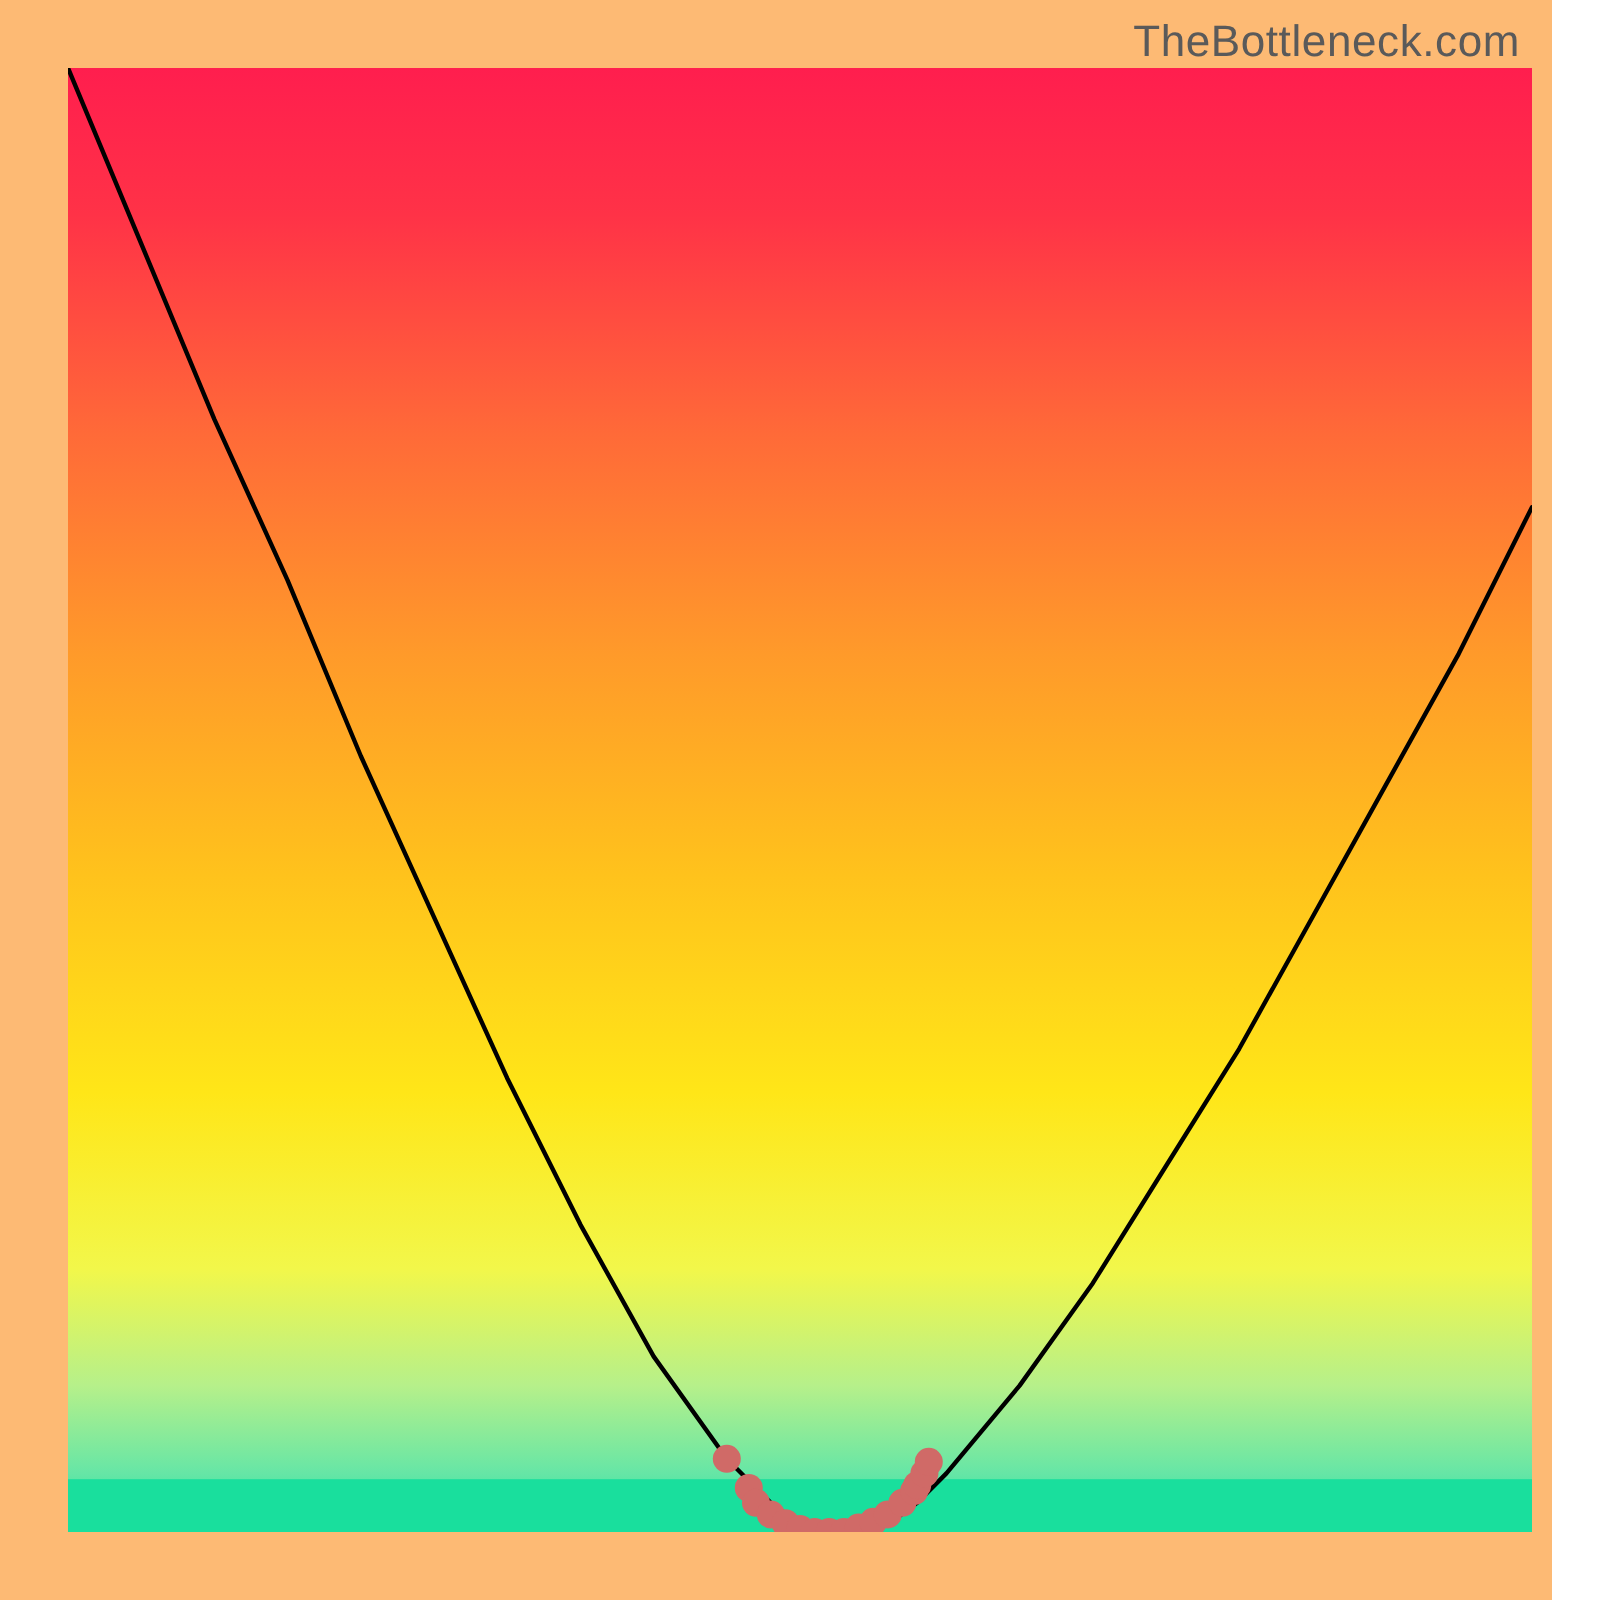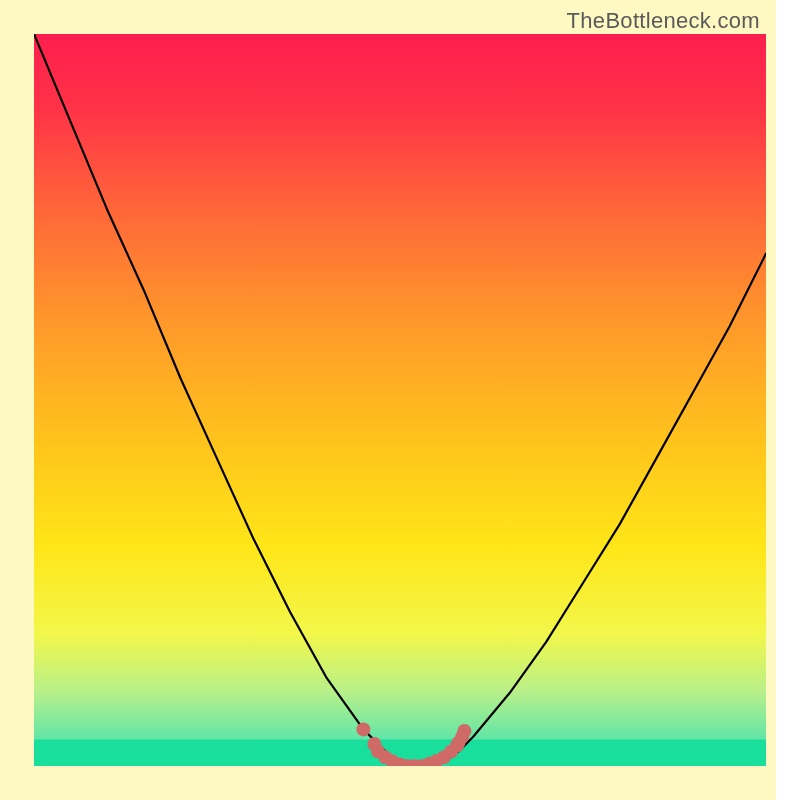--- a/index.html
+++ b/index.html
@@ -5,21 +5,21 @@
   html, body {
     margin: 0;
     padding: 0;
     width: 800px;
     height: 800px;
     overflow: hidden;
   }
   .outer {
     width: 776px;
     height: 800px;
-    background: #fef9c3;
+    background: #fdba74;
     position: relative;
   }
   .watermark {
     position: absolute;
     top: 8px;
     right: 16px;
     color: #5a5a5a;
     font-family: Arial, Helvetica, sans-serif;
     font-size: 22px;
     letter-spacing: 0.3px;

